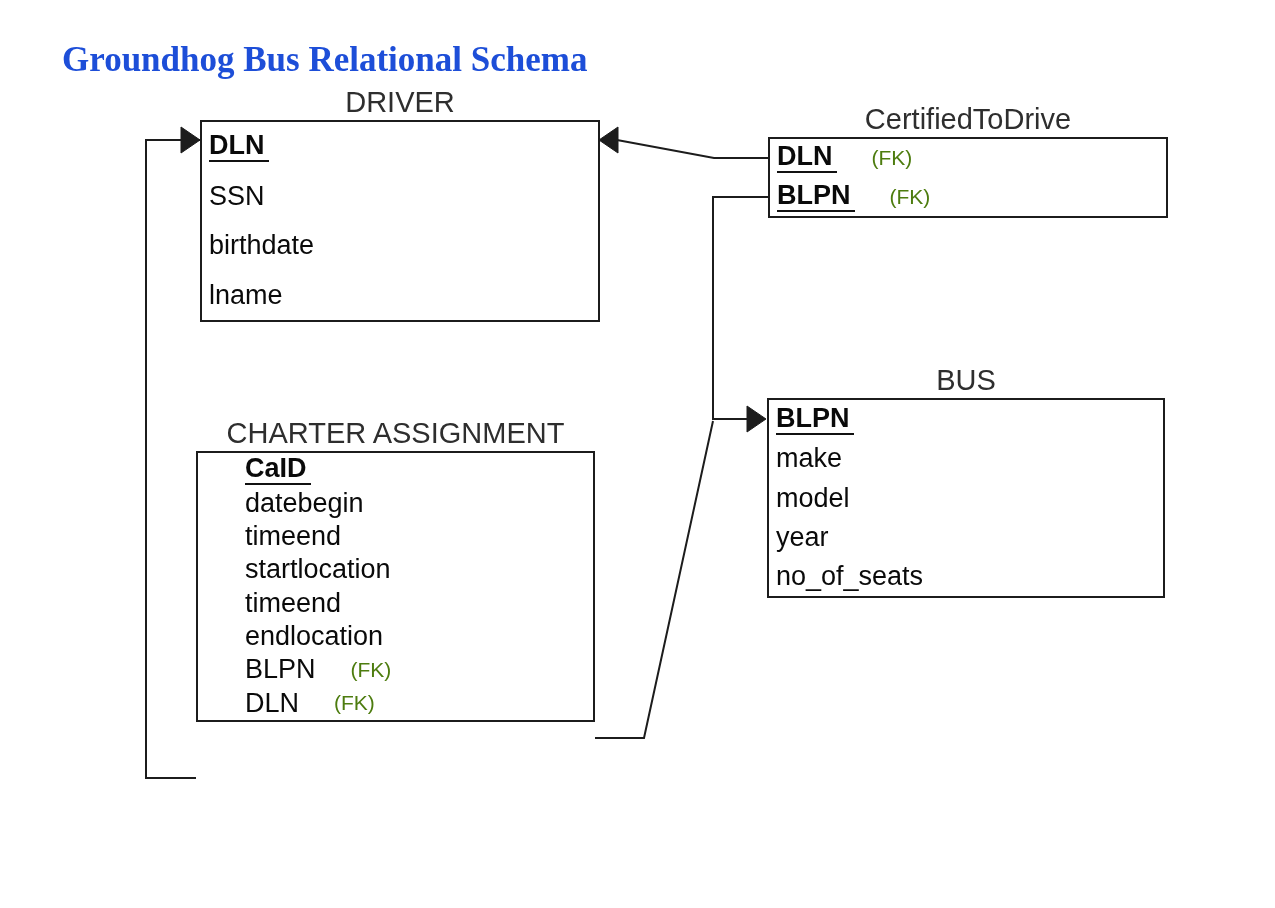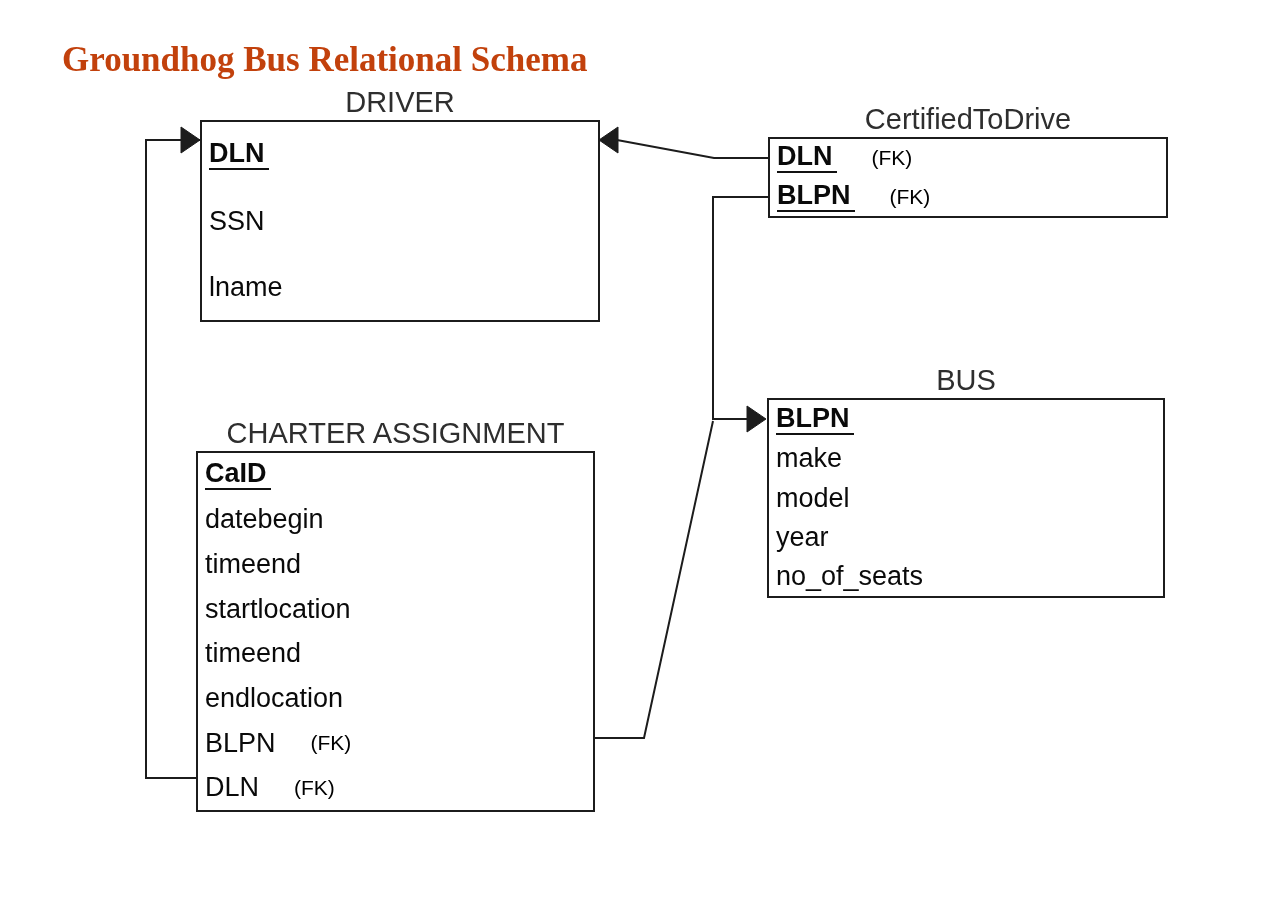--- a/index.html
+++ b/index.html
@@ -15,21 +15,21 @@
     overflow: hidden;
     font-family: "Liberation Sans", "DejaVu Sans", sans-serif;
   }
   .page-title {
     position: absolute;
     left: 62px;
     top: 40px;
     font-family: "Liberation Serif", "DejaVu Serif", serif;
     font-weight: 700;
     font-size: 35px;
-    color: #c2410c;
+    color: #1d4ed8;
     white-space: nowrap;
   }
   .connectors {
     position: absolute;
     left: 0;
     top: 0;
     width: 1275px;
     height: 908px;
   }
   .conn {
@@ -72,21 +72,21 @@
   .pk {
     font-weight: 700;
     border-bottom: 2px solid #111111;
     line-height: 1.0;
     padding: 0 4px 1px 0;
     display: inline-block;
   }
   .fk {
     font-size: 21px;
     margin-left: 35px;
-    color: #000000;
+    color: #4d7c0f;
   }
 </style>
 </head>
 <body>
 
 <div class="canvas">
 
   <div class="page-title">Groundhog Bus Relational Schema</div>
 
   <svg class="connectors" viewBox="0 0 1275 908">
@@ -104,20 +104,23 @@
   </svg>
 
   <div class="table" style="left:200px; top:84px; width:400px;">
     <div class="table-title">DRIVER</div>
     <div class="table-box" style="height:202px;">
       <div class="row">
         <span class="pk">DLN</span>
       </div>
       <div class="row">
         <span>SSN</span>
+      </div>
+      <div class="row">
+        <span>birthdate</span>
       </div>
       <div class="row">
         <span>lname</span>
       </div>
     </div>
   </div>
 
   <div class="table" style="left:768px; top:101px; width:400px;">
     <div class="table-title">CertifiedToDrive</div>
     <div class="table-box" style="height:81px;">
@@ -148,21 +151,21 @@
         <span>year</span>
       </div>
       <div class="row">
         <span>no_of_seats</span>
       </div>
     </div>
   </div>
 
   <div class="table" style="left:196px; top:415px; width:399px;">
     <div class="table-title">CHARTER ASSIGNMENT</div>
-    <div class="table-box" style="height:361px;">
+    <div class="table-box" style="height:271px;padding-left:40px;">
       <div class="row">
         <span class="pk">CaID</span>
       </div>
       <div class="row">
         <span>datebegin</span>
       </div>
       <div class="row">
         <span>timeend</span>
       </div>
       <div class="row">

